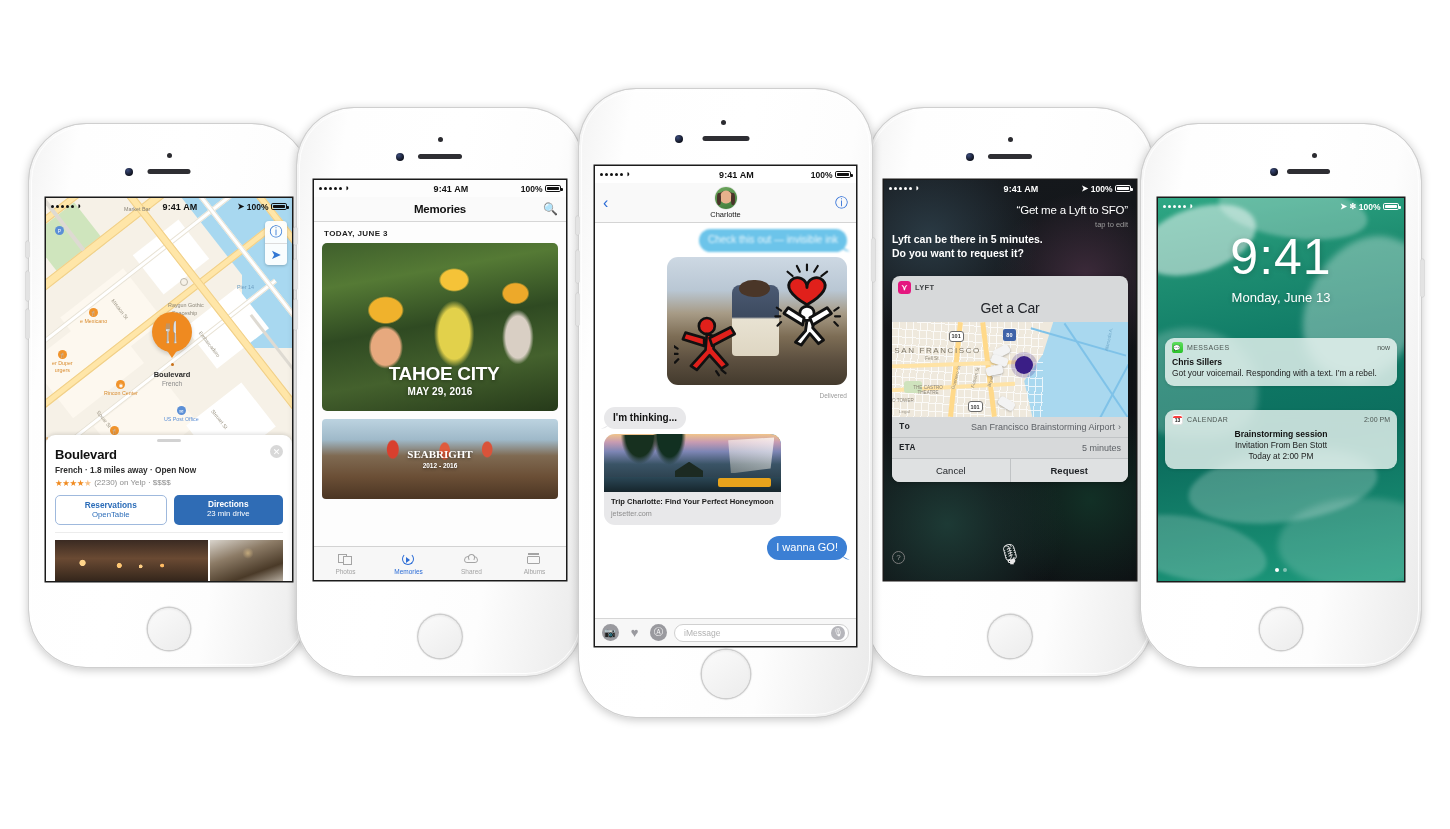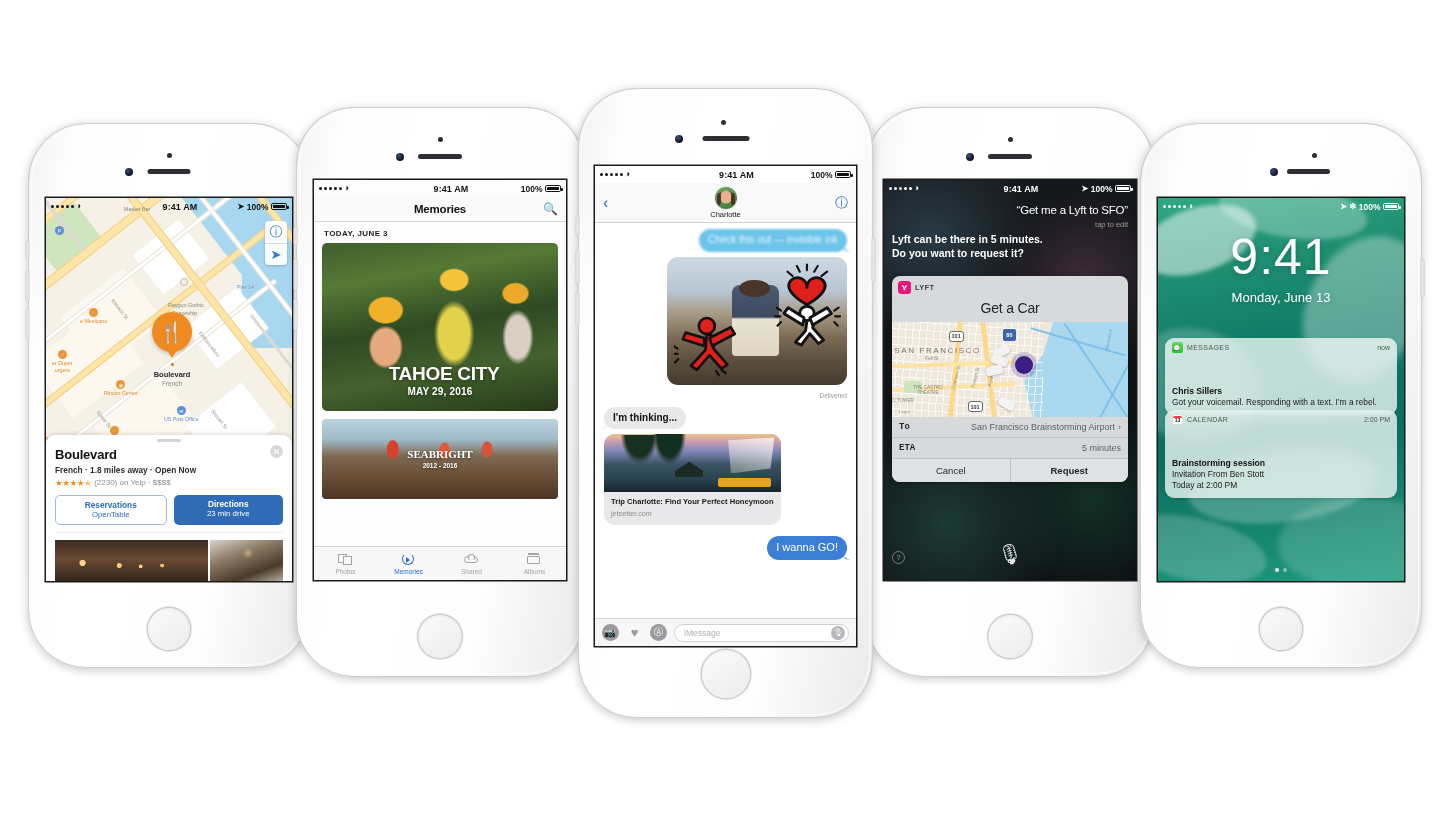--- a/index.html
+++ b/index.html
@@ -248,21 +248,21 @@
   .lock-time { position:absolute; left:0;right:0; top:34px; text-align:center; color:#fff;
     font-size:50px; font-weight:300; letter-spacing:1px; line-height:1; text-shadow:0 1px 6px rgba(0,0,0,.2);}
   .lock-date { position:absolute; left:0;right:0; top:92px; text-align:center; color:#fff;
     font-size:13px; font-weight:400; text-shadow:0 1px 5px rgba(0,0,0,.22);}
   .notif { position:absolute; left:7px; right:7px; border-radius:9px;
     background:rgba(244,250,247,.78); backdrop-filter:blur(6px); overflow:hidden;
     box-shadow:0 1px 3px rgba(0,0,0,.12);}
   .notif-head { display:flex; align-items:center; gap:4px; padding:4px 7px 3px; }
   .notif-app { font-size:7px; color:#4c5652; letter-spacing:.4px;}
   .notif-time { margin-left:auto; font-size:7px; color:#4c5652;}
-  .notif-body { padding:1px 7px 7px;margin-top:29px; }
+  .notif-body { padding:1px 7px 7px; }
   .notif-t { font-size:8.6px; font-weight:bold; color:#101010; }
   .notif-x { font-size:8.4px; color:#1c1c1c; line-height:1.33; margin-top:.5px;}
   .app-badge { width:11px;height:11px;border-radius:2.6px; display:flex;align-items:center;justify-content:center; font-size:6px; }
   .badge-msg { background:linear-gradient(180deg,#5ede5e,#29c229); color:#fff;}
   .badge-cal { background:#fff; color:#fa3d3d; font-size:5px; font-weight:bold; flex-direction:column; line-height:1;
     border:.5px solid #e0e0e0; }
   .page-dots { position:absolute; left:0;right:0; bottom:9px; display:flex; justify-content:center; gap:4px;}
   .page-dots i { width:4px;height:4px;border-radius:50%; background:rgba(255,255,255,.45); display:block;}
   .page-dots i.on { background:#fff; }
 </style>
@@ -804,21 +804,21 @@
           <div class="app-badge badge-msg">💬</div>
           <div class="notif-app">MESSAGES</div>
           <div class="notif-time">now</div>
         </div>
         <div class="notif-body">
           <div class="notif-t">Chris Sillers</div>
           <div class="notif-x">Got your voicemail. Responding with a text. I’m a rebel.</div>
         </div>
       </div>
 
-      <div class="notif" style="top:212px;">
+      <div class="notif" style="top:212px;text-align:center;">
         <div class="notif-head">
           <div class="app-badge badge-cal">
             <span style="background:#fa3d3d;width:100%;height:2.5px;display:block;border-radius:1.6px 1.6px 0 0;"></span>
             <span style="color:#222;font-size:5px;">13</span>
           </div>
           <div class="notif-app">CALENDAR</div>
           <div class="notif-time">2:00 PM</div>
         </div>
         <div class="notif-body">
           <div class="notif-t">Brainstorming session</div>

